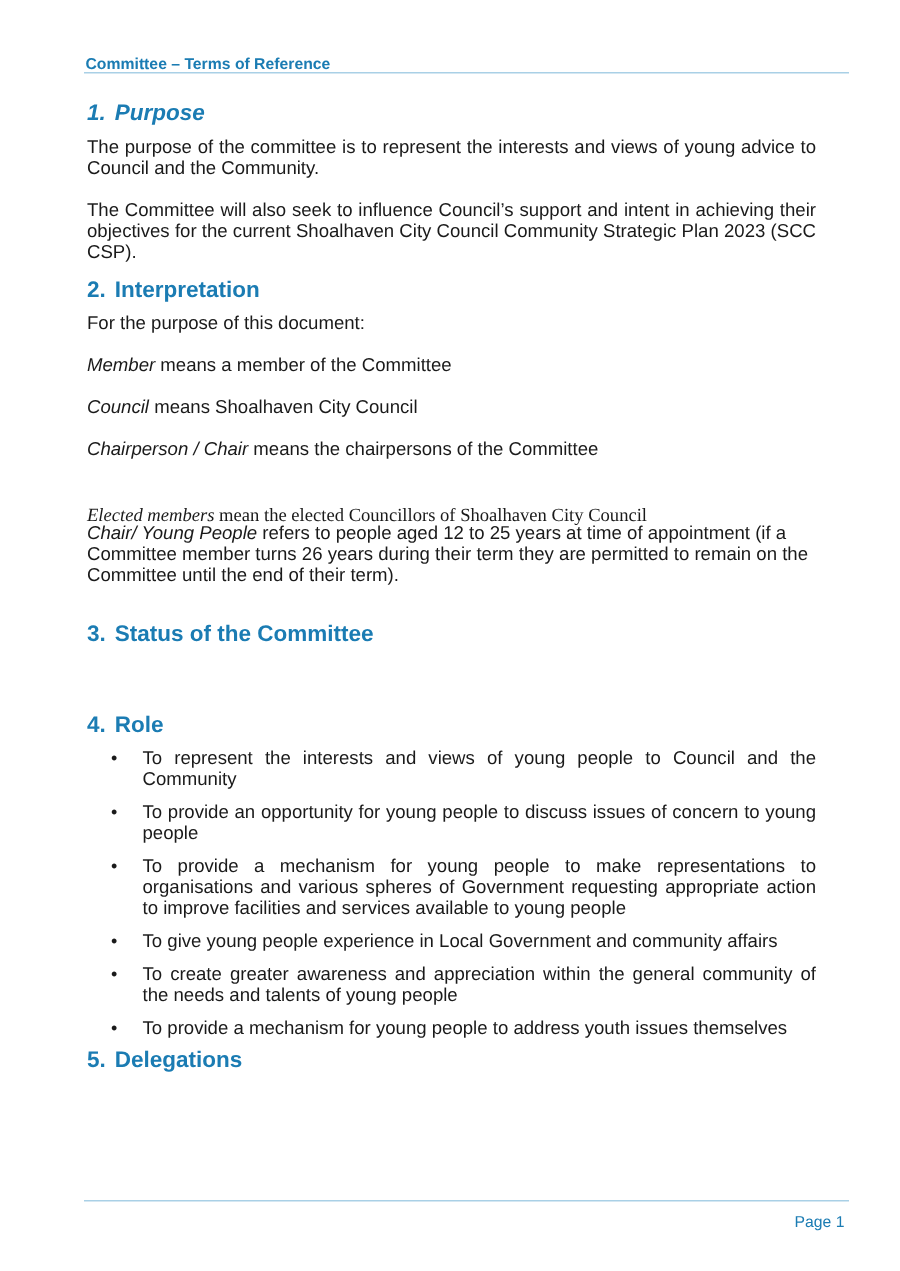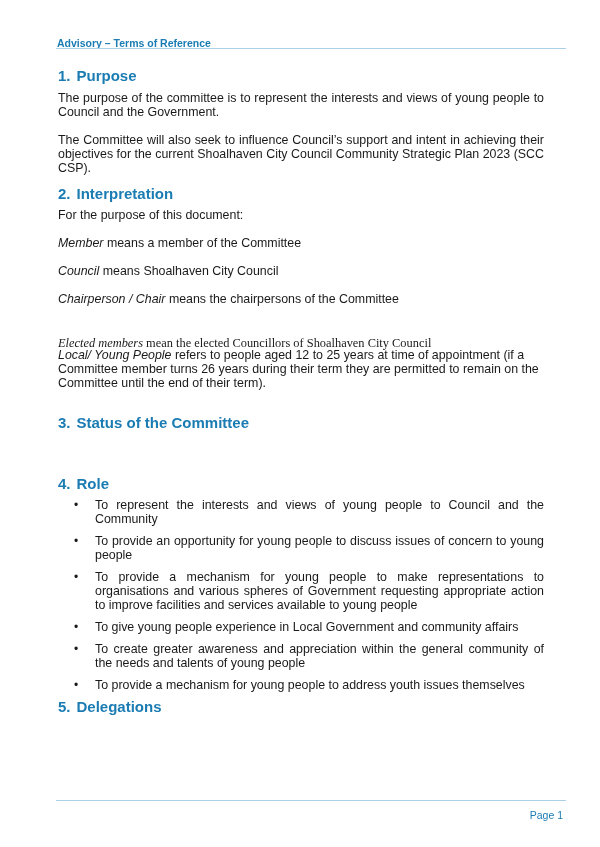--- a/index.html
+++ b/index.html
@@ -19,40 +19,40 @@
   ul.roles { position: absolute; left: 58px; top: 498px; width: 486px; margin: 0; padding: 0; list-style: none; }
   ul.roles li { position: relative; padding-left: 37px; font-size: 12.4px; line-height: 14px; text-align: justify; margin-bottom: 8px; }
   ul.roles li .bullet { position: absolute; left: 16px; top: 0; font-size: 12px; }
 </style>
 </head>
 <body>
 
 <div class="page">
 
   <div class="header">
-    <span class="header-title">Advisory – Terms of Reference</span>
+    <span class="header-title">Committee – Terms of Reference</span>
   </div>
   <div class="header-rule"></div>
 
-  <h2 style="top:67px;">
+  <h2 style="top:67px;font-style:italic;">
     <span class="num">1.</span><span>Purpose</span>
   </h2>
-  <p style="top:91px;">The purpose of the committee is to represent the interests and views of young people to Council and the Government.</p>
+  <p style="top:91px;">The purpose of the committee is to represent the interests and views of young advice to Council and the Community.</p>
   <p style="top:133px;">The Committee will also seek to influence Council’s support and intent in achieving their objectives for the current Shoalhaven City Council Community Strategic Plan 2023 (SCC CSP).</p>
 
   <h2 style="top:185px;">
     <span class="num">2.</span><span>Interpretation</span>
   </h2>
   <p class="nj" style="top:208px;">For the purpose of this document:</p>
 
   <p class="nj" style="top:236px;"><i>Member</i><span> means a member of the Committee</span></p>
   <p class="nj" style="top:264px;"><i>Council</i><span> means Shoalhaven City Council</span></p>
   <p class="nj" style="top:292px;"><i>Chairperson / Chair</i><span> means the chairpersons of the Committee</span></p>
   <p class="nj" style="top:336px;font-family:Liberation Serif, serif;"><i>Elected members</i><span> mean the elected Councillors of Shoalhaven City Council</span></p>
-  <p class="nj" style="top:348px;"><i>Local/ Young People</i><span> refers to people aged 12 to 25 years at time of appointment (if a Committee member turns 26 years during their term they are permitted to remain on the Committee until the end of their term).</span></p>
+  <p class="nj" style="top:348px;"><i>Chair/ Young People</i><span> refers to people aged 12 to 25 years at time of appointment (if a Committee member turns 26 years during their term they are permitted to remain on the Committee until the end of their term).</span></p>
 
   <h2 style="top:414px;">
     <span class="num">3.</span><span>Status of the Committee</span>
   </h2>
 
   <h2 style="top:475px;">
     <span class="num">4.</span><span>Role</span>
   </h2>
   <ul class="roles">
     <li><span class="bullet">•</span><span>To represent the interests and views of young people to Council and the Community</span></li>

